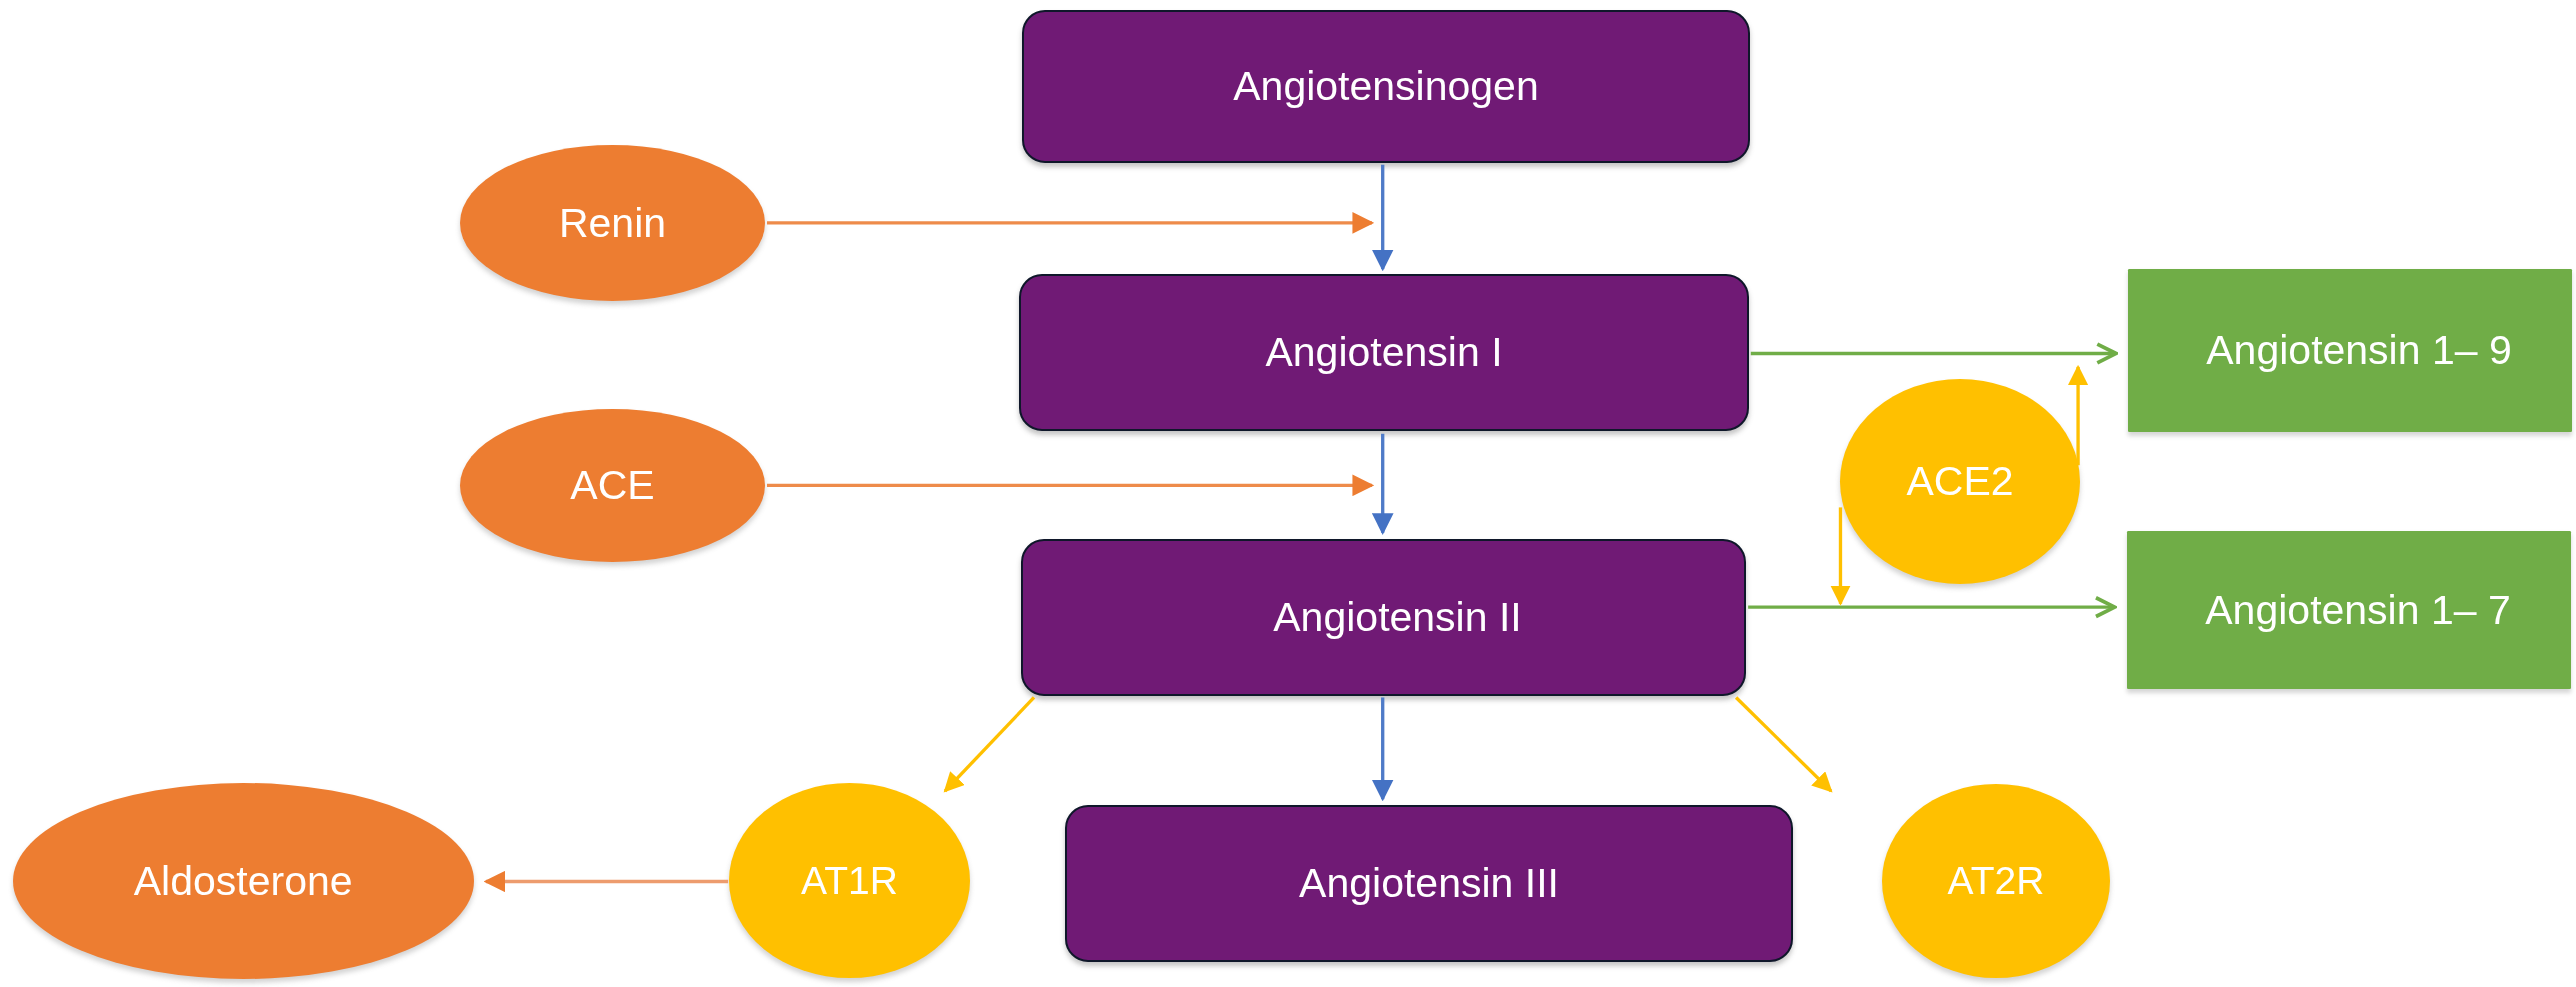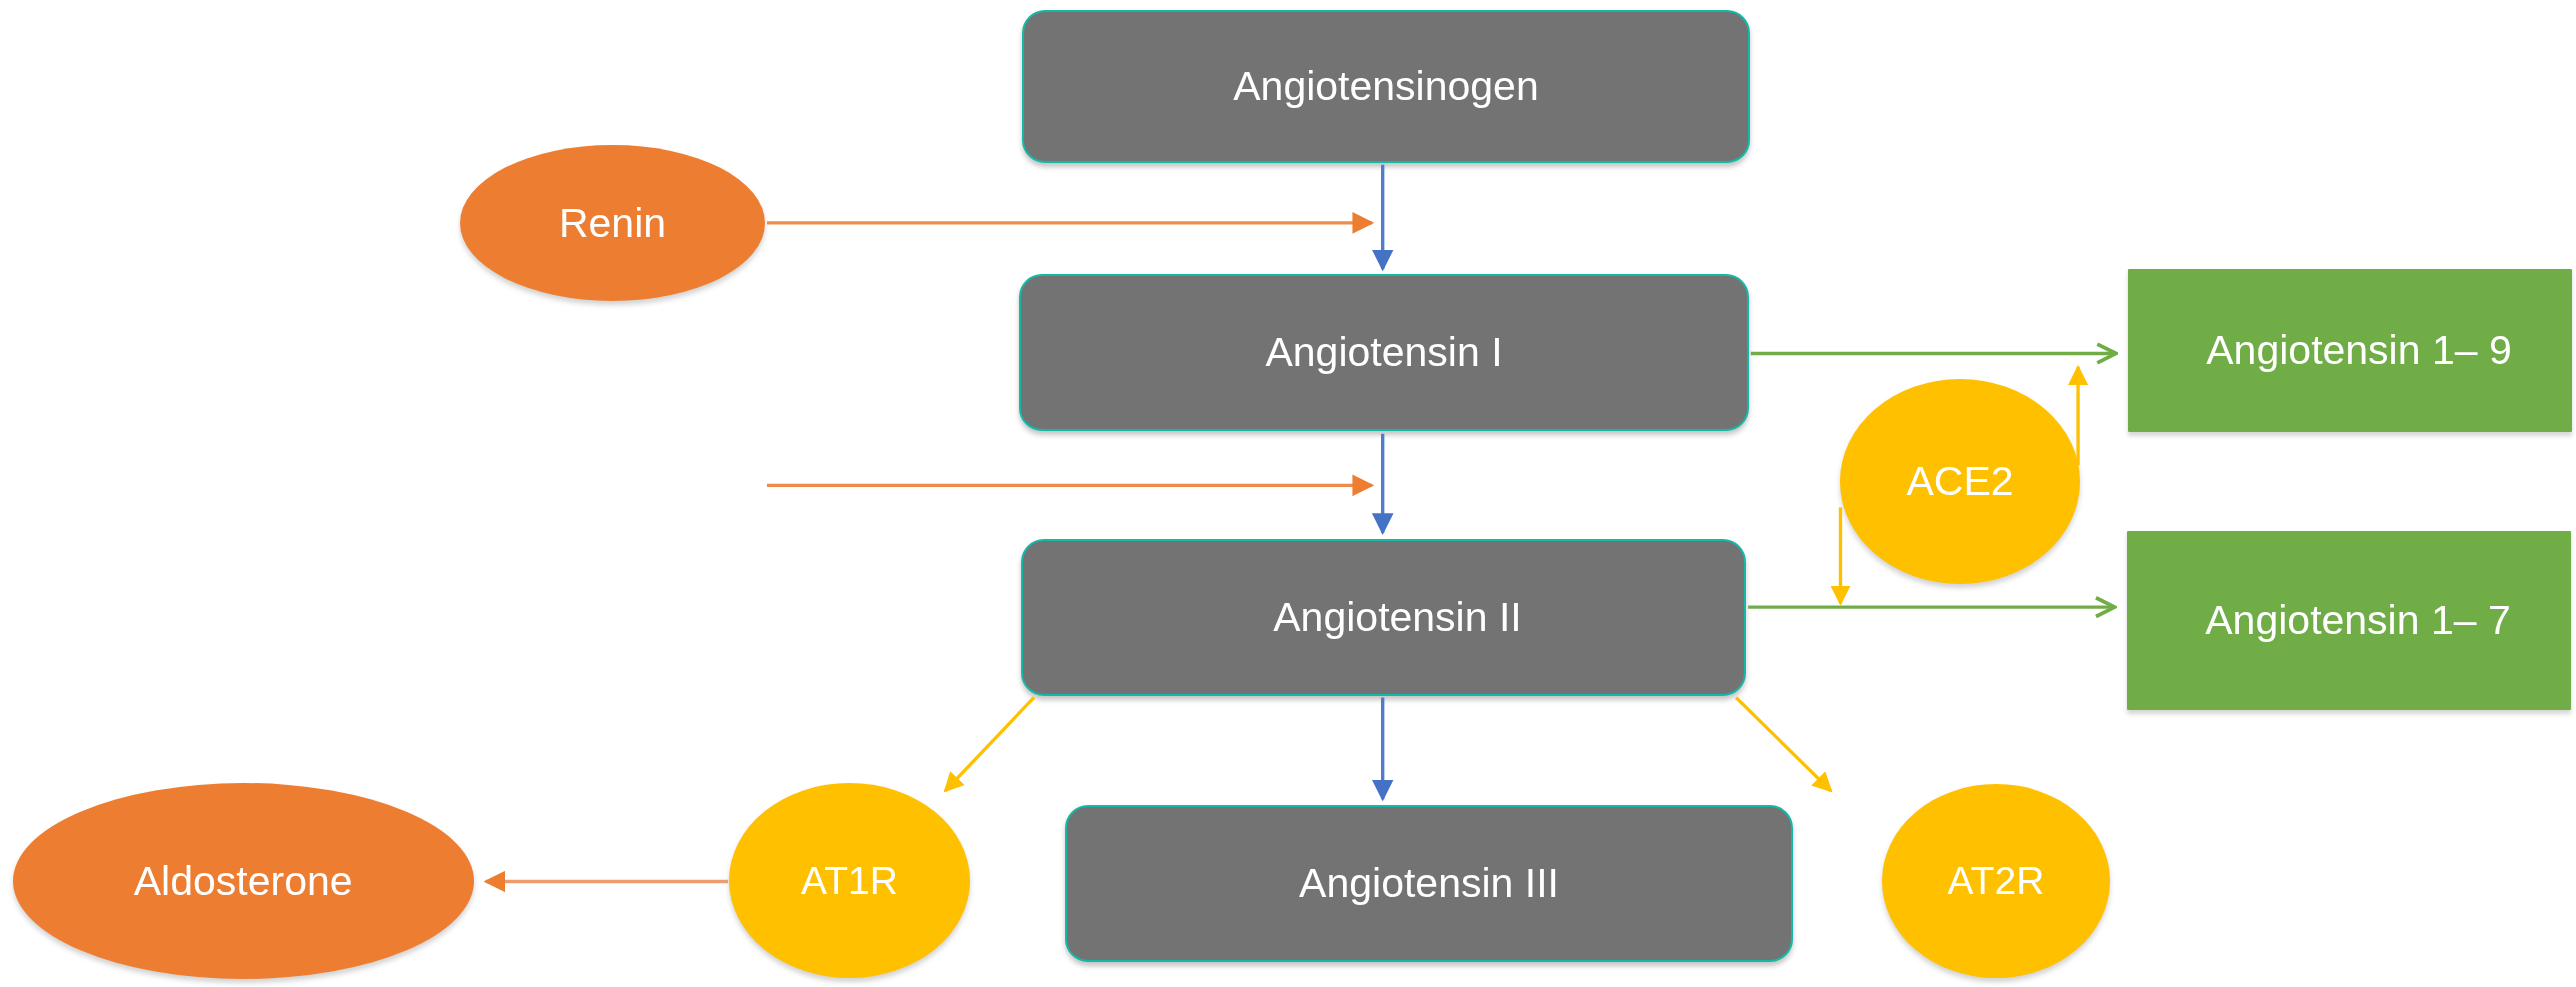--- a/index.html
+++ b/index.html
@@ -1,20 +1,20 @@
 <!DOCTYPE html>
 <html style="font-size:10.7px"><head>
 <meta charset="utf-8">
 <style>
   html,body{margin:0;padding:0;background:#ffffff;}
   .canvas{position:relative;width:2576px;height:988px;background:#ffffff;
           font-family:"Liberation Sans", sans-serif;overflow:hidden;}
   .node{position:absolute;display:flex;align-items:center;justify-content:center;
         color:#ffffff;text-align:center;box-sizing:border-box;}
-  .rect-blue{background:#737373;border:2px solid #14b8a6;border-radius:23px;
+  .rect-blue{background:#701a75;border:2px solid #0f172a;border-radius:23px;
              box-shadow:0 4px 5.4px rgba(90,90,90,0.35);font-size:41px;}
   .rect-green{background:#70AD47;border-radius:1.3px;
               box-shadow:0 3.3px 4.7px rgba(120,120,120,0.30);font-size:41px;padding-left:18px;}
   .ellipse{border-radius:50%;box-shadow:0 4px 5.4px rgba(110,110,110,0.30);}
   .ellipse-orange{background:#ED7D31;font-size:41px;}
   .ellipse-yellow{background:#FFC000;font-size:39px;}
   .edges{position:absolute;left:0;top:0;z-index:6;pointer-events:none;}
   .node{z-index:2;}
 </style>
 </head>
@@ -31,26 +31,29 @@
   <div class="node rect-blue" style="left:1021px;top:539px;width:725px;height:157px;padding-left:28px;">
     <span>Angiotensin II</span>
   </div>
   <div class="node rect-blue" style="left:1021px;top:805px;width:728px;height:157px;margin-left:44px;">
     <span>Angiotensin III</span>
   </div>
 
   <div class="node rect-green" style="left:2128px;top:269px;width:444px;height:163px;">
     <span>Angiotensin 1– 9</span>
   </div>
-  <div class="node rect-green" style="left:2127px;top:531px;width:444px;height:179px;">
+  <div class="node rect-green" style="left:2127px;top:531px;width:444px;height:158px;">
     <span>Angiotensin 1– 7</span>
   </div>
 
   <div class="node ellipse ellipse-orange" style="left:460px;top:145px;width:305px;height:156px;">
     <span>Renin</span>
+  </div>
+  <div class="node ellipse ellipse-orange" style="left:460px;top:409px;width:305px;height:153px;">
+    <span>ACE</span>
   </div>
   <div class="node ellipse ellipse-orange" style="left:12.7px;top:783px;width:461px;height:196px;">
     <span>Aldosterone</span>
   </div>
 
   <div class="node ellipse ellipse-yellow" style="left:1840px;top:379px;width:240px;height:205px;font-size:41px;">
     <span>ACE2</span>
   </div>
   <div class="node ellipse ellipse-yellow" style="left:729px;top:783px;width:241px;height:195px;">
     <span>AT1R</span>

